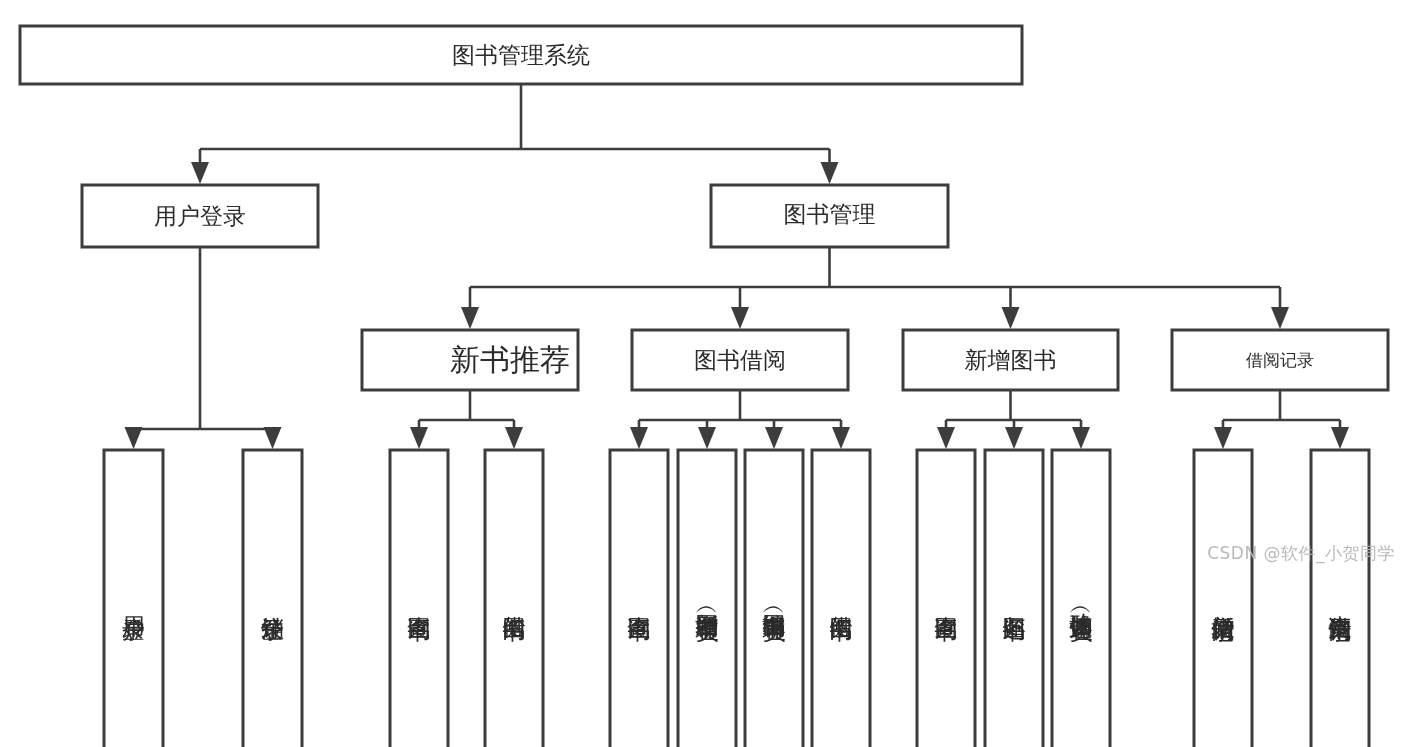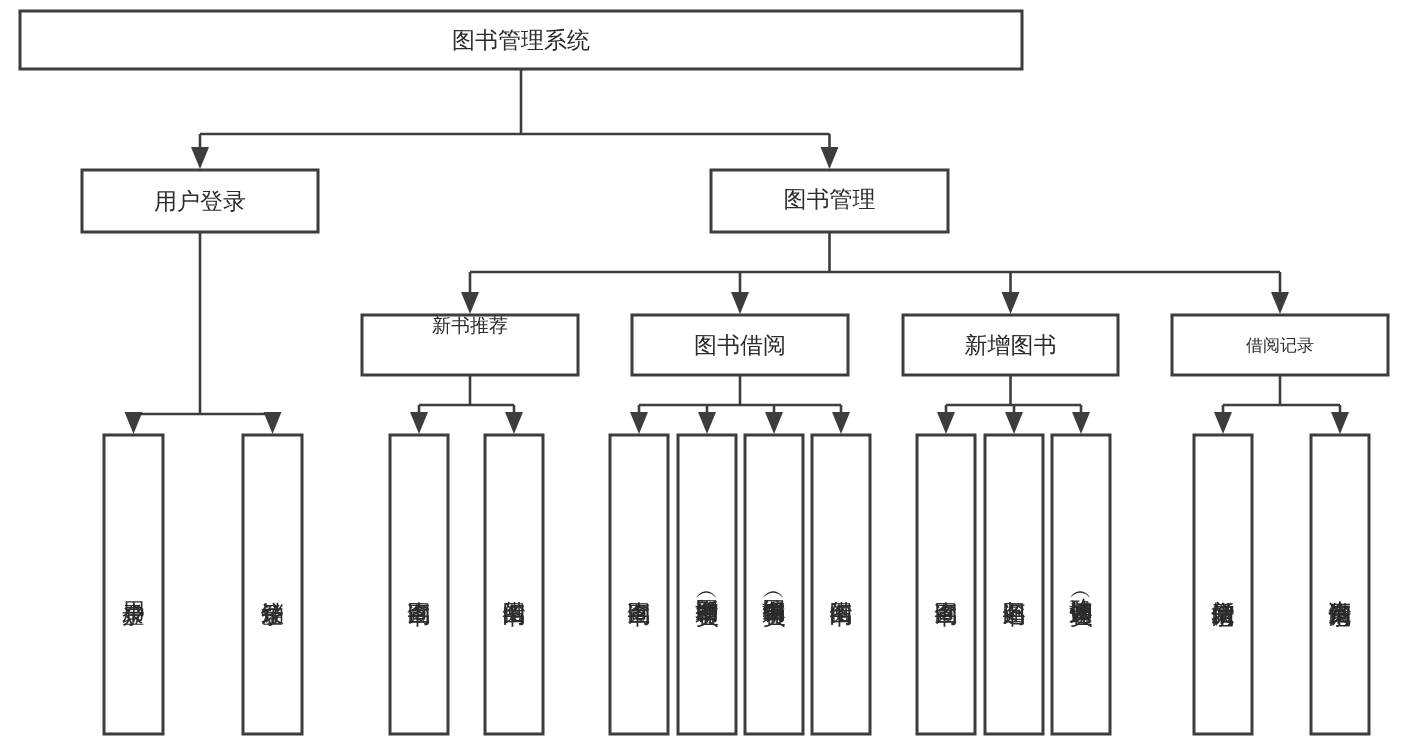--- a/index.html
+++ b/index.html
@@ -1,20 +1,20 @@
 <!DOCTYPE html>
 <html><head>
 <meta charset="utf-8">
 <style>
   html,body{margin:0;padding:0;background:#ffffff;}
   body{
     font-family:"DejaVu Sans","Liberation Sans",sans-serif;
     width:1405px;height:747px;overflow:hidden;position:relative;
   }
-  #diagram-root{position:relative;width:1405px;height:556px;}
+  #diagram-root{position:relative;width:1405px;height:556px;margin-top:15px;}
   svg#tree-svg{position:absolute;left:0;top:0;width:1405px;height:747px;display:block;}
   .node-box{fill:#ffffff;stroke:#3d3d3d;stroke-width:3;}
   .connector{stroke:#3d3d3d;stroke-width:2.6;fill:none;}
   .arrow-head{fill:#3d3d3d;stroke:none;}
   .vlabel{
     position:absolute;
     font-family:"DejaVu Sans","Liberation Sans",sans-serif;
     font-size:23px;color:#2b2b2b;line-height:1.09;
     writing-mode:vertical-rl;text-orientation:upright;
     display:flex;align-items:center;justify-content:center;
@@ -118,31 +118,32 @@
         <polygon points="1331,412 1349,412 1340,434" class="arrow-head"></polygon>
       </g>
   </svg>
 
   <div id="labels-layer">
       <div class="hlabel" style="left: 20px; top: 11px; width: 1002px; height: 58px; font-size: 23px;">图书管理系统</div>
       <div class="hlabel" style="left: 82px; top: 170px; width: 236px; height: 62px; font-size: 23px;">用户登录</div>
       <div class="hlabel" style="left: 711px; top: 168px; width: 237px; height: 62px; font-size: 23px;">图书管理</div>
       <div class="vlabel" style="left: 104px; top: 435px; width: 59px; height: 299px;">用户登录</div>
       <div class="vlabel" style="left: 243px; top: 435px; width: 59px; height: 299px;">注销登录</div>
-      <div class="hlabel" style="left: 362px; top: 296px; width: 216px; height: 60px; font-size: 19px;">新书推荐</div>
+      <div class="hlabel" style="left: 362px; top: 315px; width: 216px; height: 60px; font-size: 30px; padding-left: 40px;">新书推荐</div>
       <div class="vlabel" style="left: 390px; top: 435px; width: 58px; height: 299px;">查询图书</div>
       <div class="vlabel" style="left: 485px; top: 435px; width: 58px; height: 299px;">借阅图书</div>
       <div class="hlabel" style="left: 632px; top: 315px; width: 216px; height: 60px; font-size: 23px; text-align: right;">图书借阅</div>
       <div class="vlabel" style="left: 610px; top: 435px; width: 58px; height: 299px;">查询图书</div>
       <div class="vlabel" style="left: 678px; top: 435px; width: 58px; height: 299px;">新增图书（管理员）</div>
       <div class="vlabel" style="left: 745px; top: 435px; width: 58px; height: 299px;">编辑图书（管理员）</div>
       <div class="vlabel" style="left: 812px; top: 435px; width: 58px; height: 299px;">借阅图书</div>
       <div class="hlabel" style="left: 903px; top: 315px; width: 215px; height: 60px; font-size: 23px;">新增图书</div>
       <div class="vlabel" style="left: 917px; top: 435px; width: 58px; height: 299px;">查询图书</div>
       <div class="vlabel" style="left: 985px; top: 435px; width: 58px; height: 299px;">归还图书</div>
       <div class="vlabel" style="left: 1052px; top: 435px; width: 58px; height: 299px;">确认归还（管理员）</div>
       <div class="hlabel" style="left: 1172px; top: 315px; width: 216px; height: 60px; font-size: 17px;">借阅记录</div>
       <div class="vlabel" style="left: 1194px; top: 435px; width: 58px; height: 299px;">新增借阅记录</div>
       <div class="vlabel" style="left: 1311px; top: 435px; width: 58px; height: 299px;">查询借阅记录</div>
     </div>
 
+  <div class="watermark">CSDN @软件_小贺同学</div>
 
 </div>
 
 </body></html>

